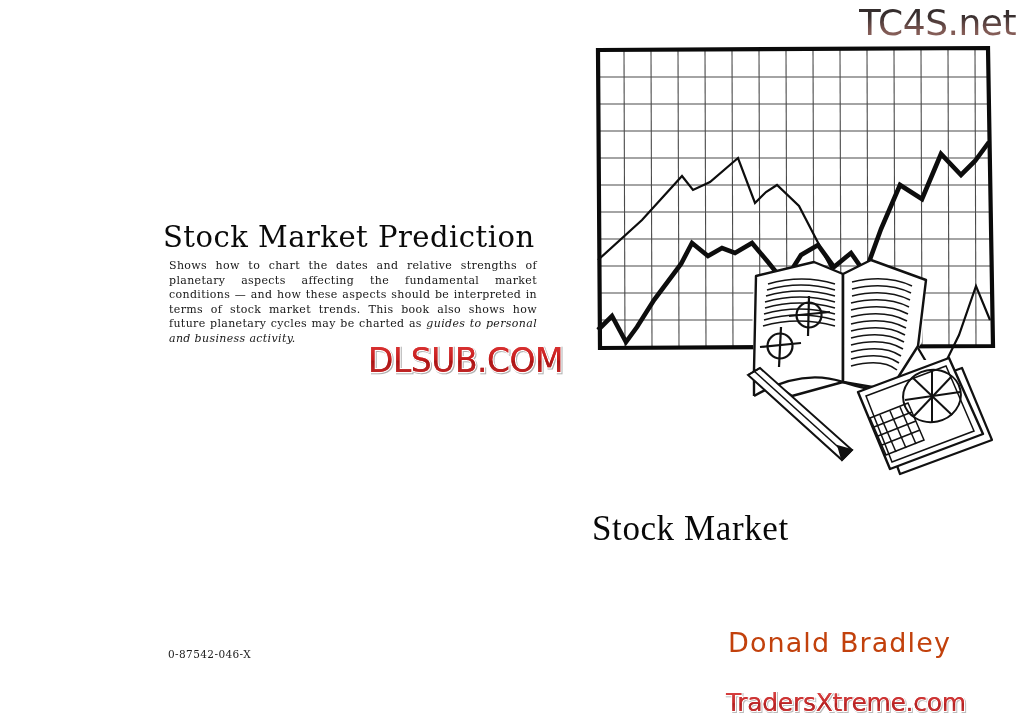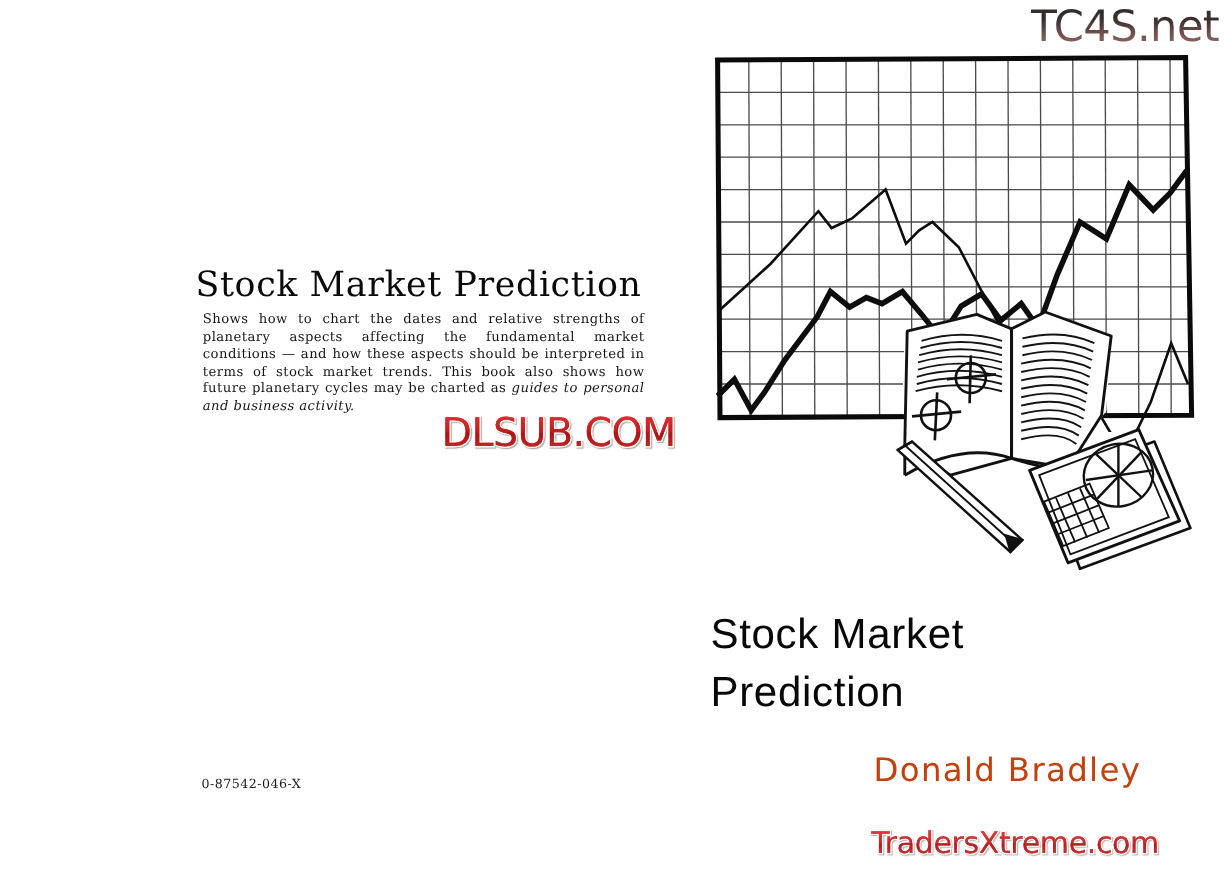--- a/index.html
+++ b/index.html
@@ -82,21 +82,21 @@
   #desk-illustration {
     position: absolute;
     left: 180px; top: 250px;
     width: 260px; height: 240px;
   }
 
   #front-title {
     position: absolute;
     left: 32px; top: 482px;
     width: 420px;
-    font-family: Liberation Sans, sans-serif;
+    font-family: Liberation Serif, serif;
     font-size: 35px;
     font-weight: 400;
     line-height: 48px;
     letter-spacing: 0.6px;
     color: #080808;
   }
   #front-title .line { display: block; }
 
   #front-author {
     position: absolute;
@@ -316,21 +316,20 @@
       <g stroke="#111111" fill="none">
         <path d="M 8 125 L 20 118 L 112 200 L 102 210 Z" stroke-width="2" fill="#ffffff"></path>
         <line x1="8" y1="125" x2="20" y2="118" stroke-width="2"></line>
         <line x1="14" y1="121" x2="107" y2="205" stroke-width="1.6"></line>
         <path d="M 98 196 L 112 200 L 102 210 Z" fill="#111111" stroke-width="1.6"></path>
       </g>
     </svg>
 
     <h1 id="front-title">
       <span class="line">Stock Market</span>
-      <span class="line">Prediction</span>
     </h1>
 
     <div id="front-author">Donald Bradley</div>
   </section>
 
   <div class="watermark" id="wm-tc4s-fallback">TC4S.net</div>
   <div class="watermark" id="wm-tc4s">TC4S.net</div>
 
   <div class="watermark" id="wm-dlsub">DLSUB.COM</div>
   <div class="watermark" id="wm-dlsub-top">DLSUB.COM</div>

